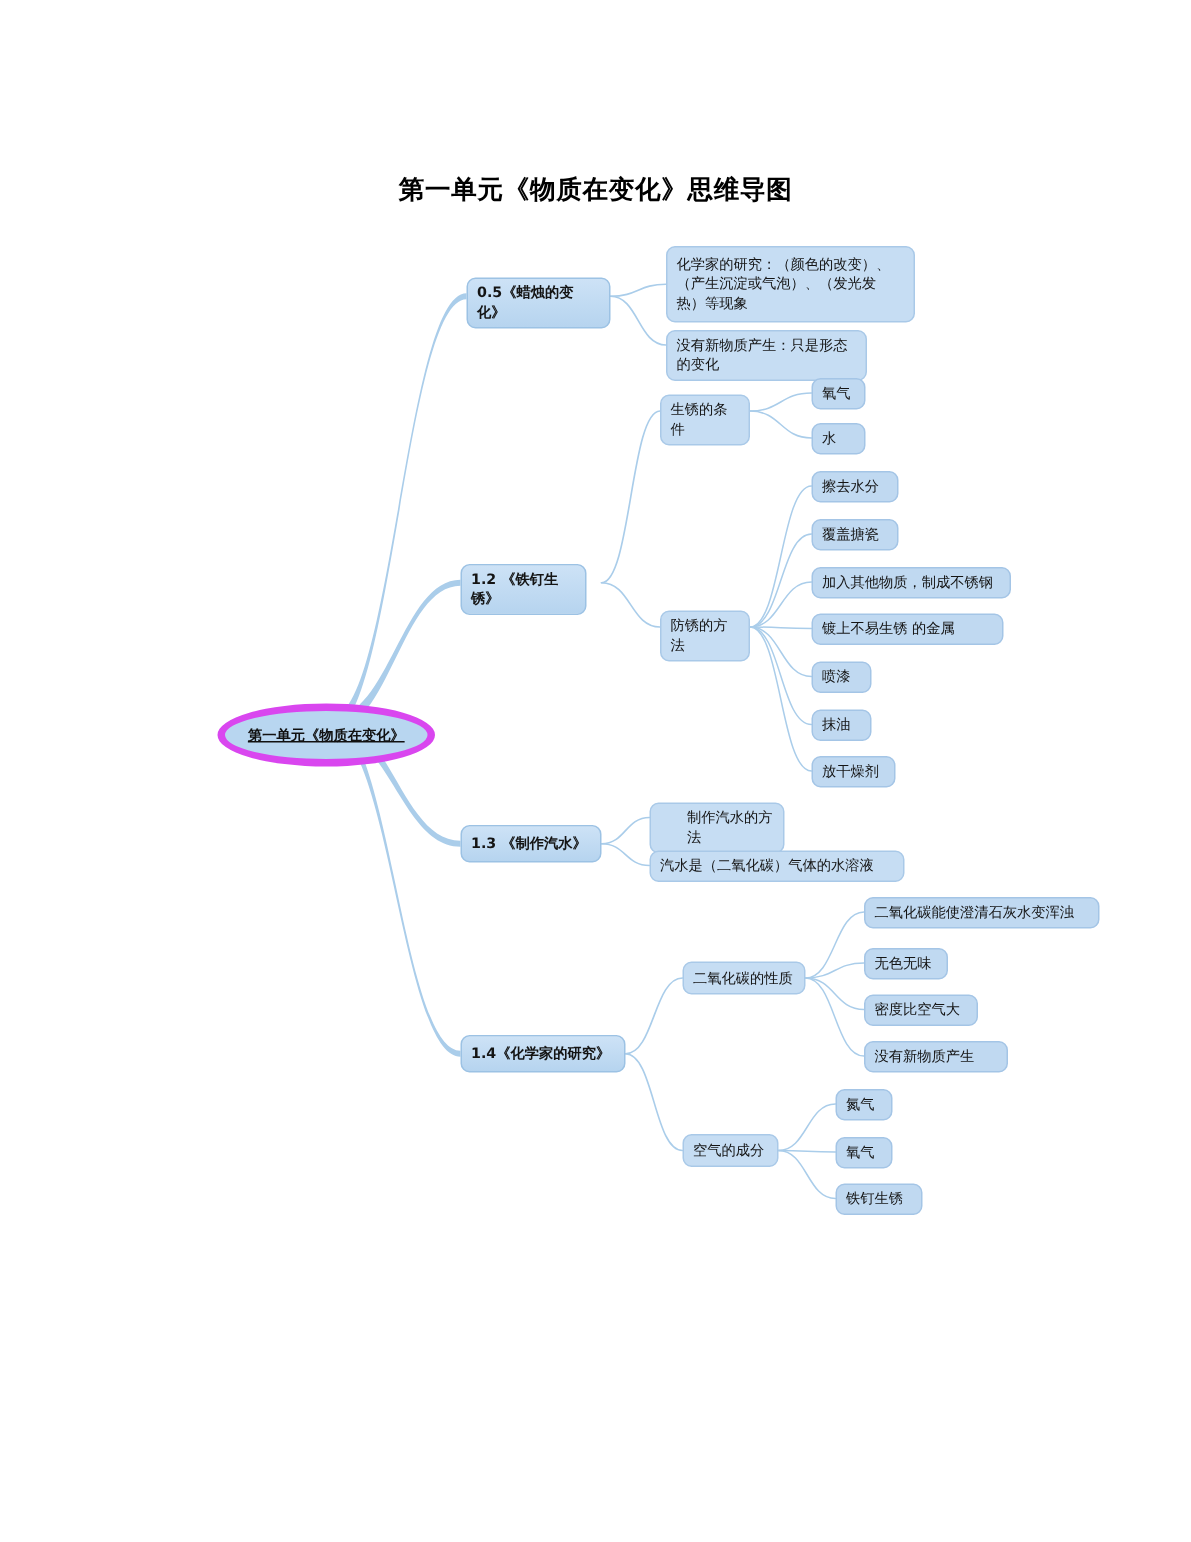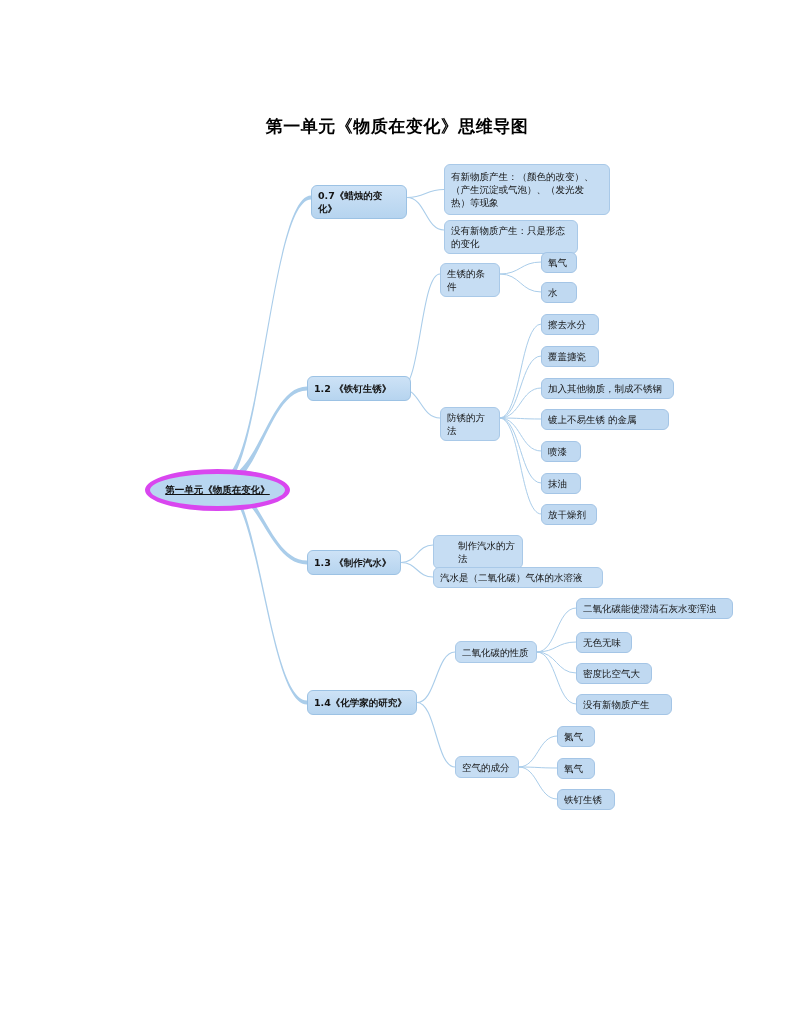--- a/index.html
+++ b/index.html
@@ -90,26 +90,26 @@
         <path d="M 537 629 C 556.5 629, 556.5 650, 576 650" fill="none" stroke="#aacdea" stroke-width="1" stroke-linecap="round"></path>
         <path d="M 537 629 C 556.5 629, 556.5 681, 576 681" fill="none" stroke="#aacdea" stroke-width="1" stroke-linecap="round"></path>
         <path d="M 417 679.5 C 436 679.5, 436 744, 455 744" fill="none" stroke="#aacdea" stroke-width="1.1" stroke-linecap="round"></path>
         <path d="M 519 744 C 538 744, 538 713, 557 713" fill="none" stroke="#aacdea" stroke-width="1" stroke-linecap="round"></path>
         <path d="M 519 744 C 538 744, 538 745, 557 745" fill="none" stroke="#aacdea" stroke-width="1" stroke-linecap="round"></path>
         <path d="M 519 744 C 538 744, 538 776, 557 776" fill="none" stroke="#aacdea" stroke-width="1" stroke-linecap="round"></path>
       </g>
   </svg>
 
   <div id="nodes">
-      <div class="node lvl1" style="left: 311px; top: 162px; width: 96px; min-height: 25px;">0.7《蜡烛的变化》</div>
-      <div class="node lvl2" style="left: 444px; top: 141px; width: 166px; min-height: 51px;">有新物质产生：（颜色的改变）、
+      <div class="node lvl1" style="left: 311px; top: 162px; width: 96px; min-height: 25px;">0.5《蜡烛的变化》</div>
+      <div class="node lvl2" style="left: 444px; top: 141px; width: 166px; min-height: 51px;">化学家的研究：（颜色的改变）、
 （产生沉淀或气泡）、（发光发
 热）等现象</div>
       <div class="node lvl2" style="left: 444px; top: 197px; width: 134px; min-height: 20px;">没有新物质产生：只是形态的变化</div>
-      <div class="node lvl1" style="left: 307px; top: 353px; width: 104px; min-height: 25px;">1.2 《铁钉生锈》</div>
+      <div class="node lvl1" style="left: 307px; top: 353px; width: 84px; min-height: 25px;">1.2 《铁钉生锈》</div>
       <div class="node lvl2" style="left: 440px; top: 240px; width: 60px; min-height: 22px;">生锈的条件</div>
       <div class="node lvl3" style="left: 541px; top: 229px; width: 36px; min-height: 20px;">氧气</div>
       <div class="node lvl3" style="left: 541px; top: 259px; width: 36px; min-height: 20px;">水</div>
       <div class="node lvl2" style="left: 440px; top: 384px; width: 60px; min-height: 22px;">防锈的方法</div>
       <div class="node lvl3" style="left: 541px; top: 291px; width: 58px; min-height: 20px;">擦去水分</div>
       <div class="node lvl3" style="left: 541px; top: 323px; width: 58px; min-height: 20px;">覆盖搪瓷</div>
       <div class="node lvl3" style="left: 541px; top: 355px; width: 133px; min-height: 20px;">加入其他物质，制成不锈钢</div>
       <div class="node lvl3" style="left: 541px; top: 386px; width: 128px; min-height: 20px; text-align: right;">镀上不易生锈 的金属</div>
       <div class="node lvl3" style="left: 541px; top: 418px; width: 40px; min-height: 20px;">喷漆</div>
       <div class="node lvl3" style="left: 541px; top: 450px; width: 40px; min-height: 20px;">抹油</div>

